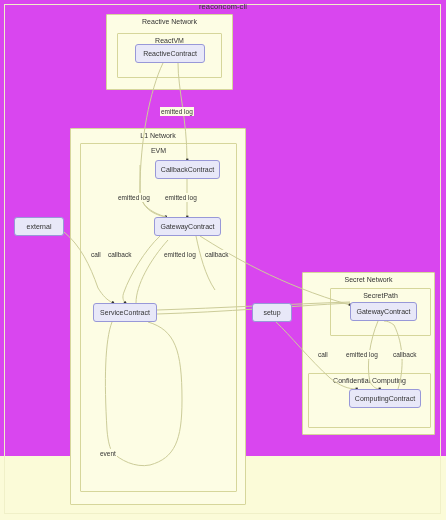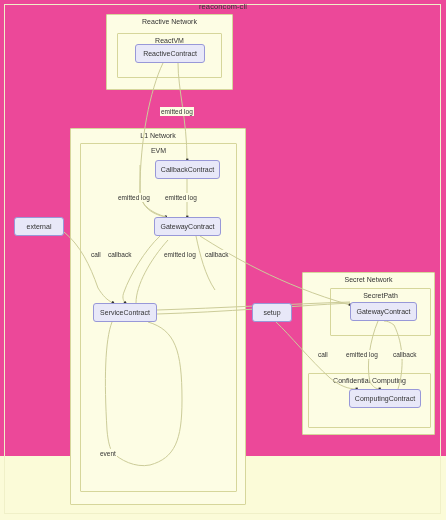--- a/index.html
+++ b/index.html
@@ -10,21 +10,21 @@
     width: 446px;
     height: 520px;
     background: #fbfbd8;
     font-family: "Liberation Sans", sans-serif;
     overflow: hidden;
   }
   #canvas {
     position: relative;
     width: 446px;
     height: 456px;
-    background: #ec4899;
+    background: #d946ef;
   }
   
   .outer-frame {
     position: absolute;
     left: 4px;
     top: 4px;
     width: 437px;
     height: 510px;
     border: 1px solid #f0f0c8;
     box-sizing: border-box;

